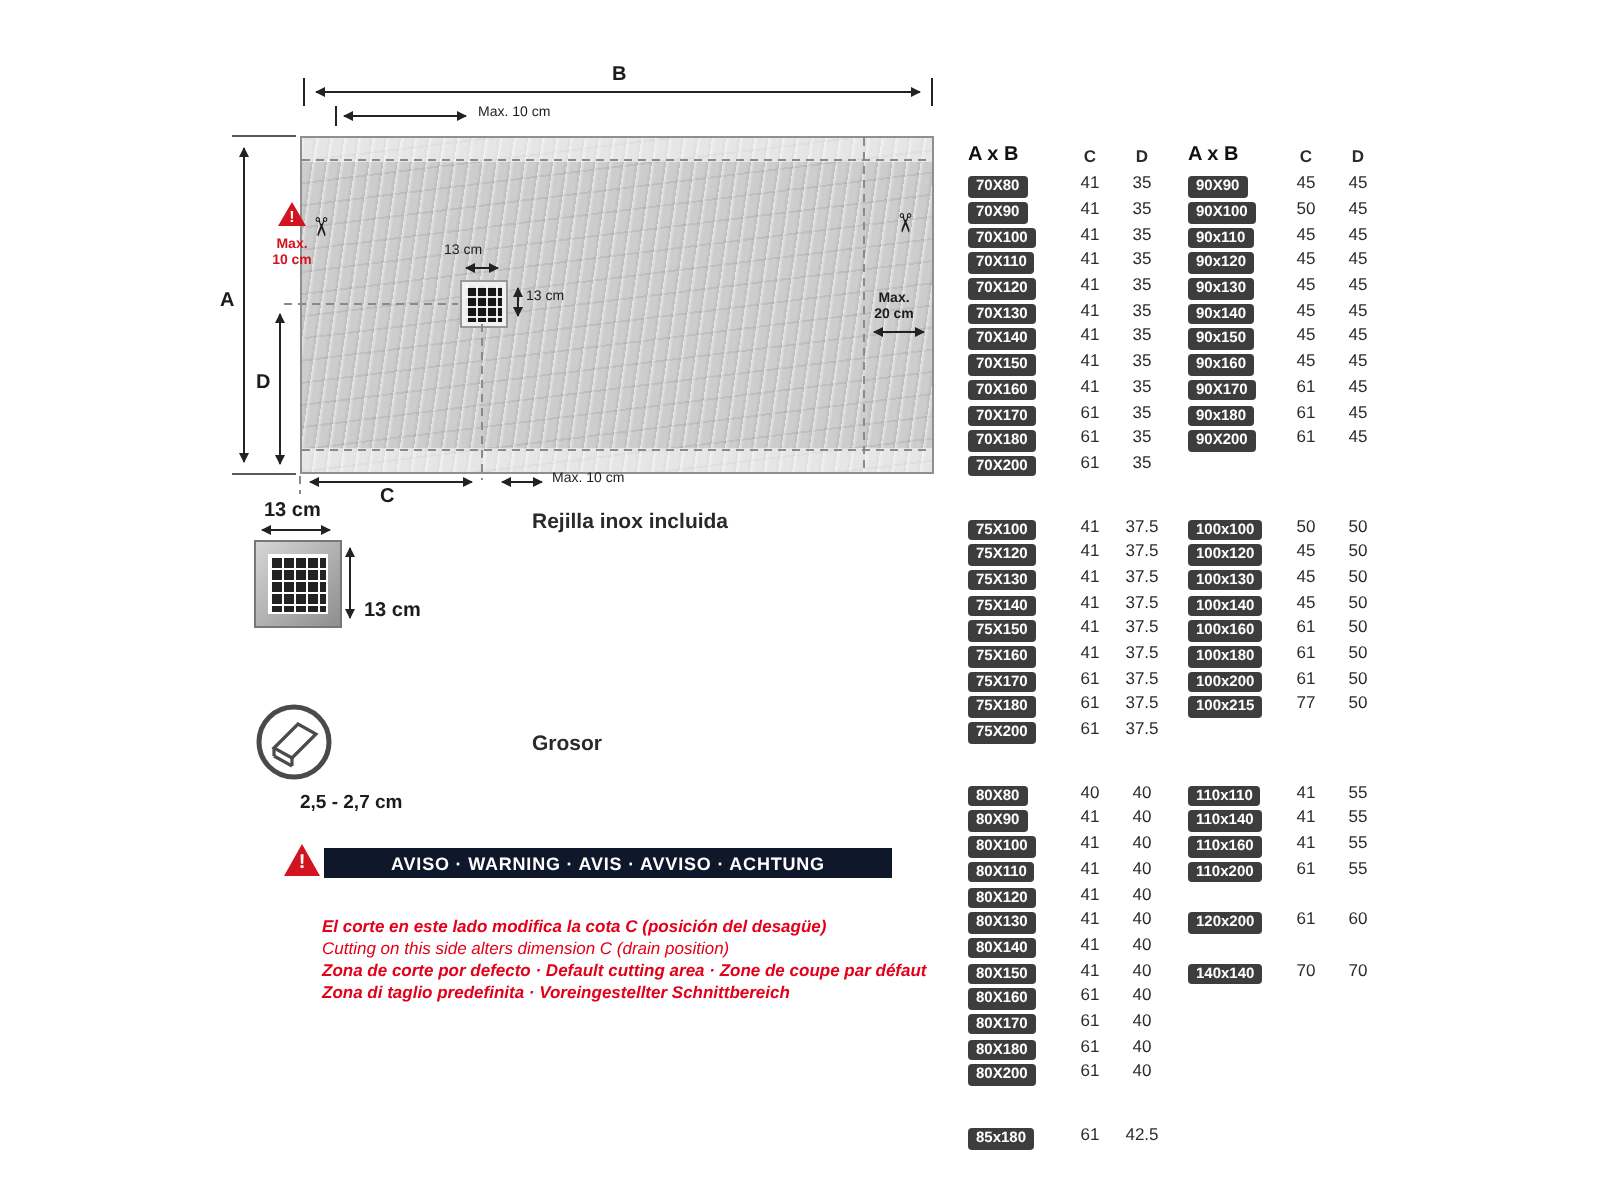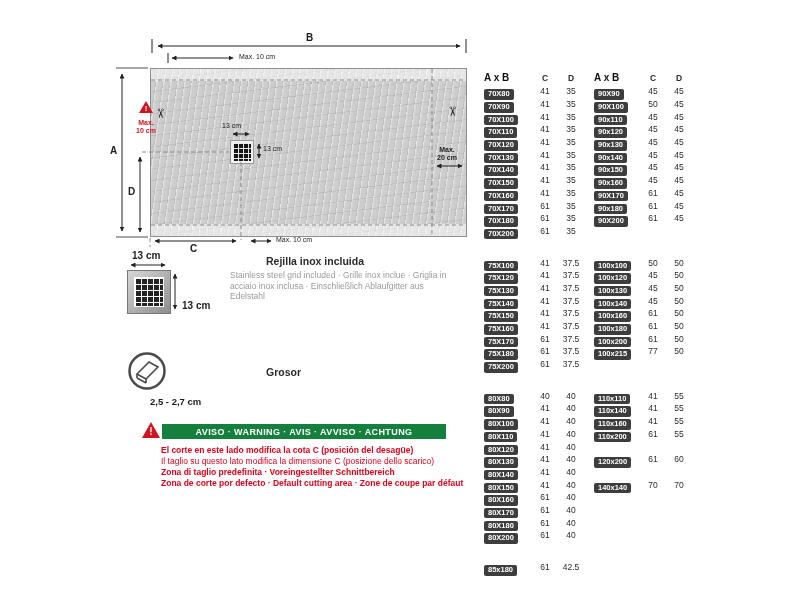--- a/index.html
+++ b/index.html
@@ -29,23 +29,23 @@
   .tri.big .bang{left:-9px;top:4px;width:18px;font-size:10px;line-height:11px;}
   
   .gridicon{position:absolute;left:127px;top:270px;width:42px;height:42px;background:linear-gradient(135deg,#d6d6d6,#8e8e8e);border:1px solid #777;}
   .gridicon .inner{position:absolute;left:6px;top:6px;right:6px;bottom:6px;background:#222;border:1px solid #fff;
     background-image:linear-gradient(#fff 1px,transparent 1px),linear-gradient(90deg,#fff 1px,transparent 1px);background-size:6px 6px;}
   .blocktitle{font-size:10.5px;font-weight:bold;color:#2a2a2a;padding-left:36px;}
   .blocksub{font-size:8.5px;line-height:10.5px;color:#9a9a9a;width:218px;}
   .cm13{font-size:10px;font-weight:bold;color:#1c1c1c;}
   .range{font-size:9.5px;font-weight:bold;color:#1c1c1c;}
   
-  .banner{position:absolute;left:162px;top:424px;width:284px;height:15px;background:#15803d;color:#fff;
+  .banner{position:absolute;left:162px;top:424px;width:284px;height:15px;background:#0f172a;color:#fff;
     font-size:9px;font-weight:bold;letter-spacing:.4px;display:flex;align-items:center;justify-content:center;}
-  .wlines{position:absolute;left:161px;top:445px;width:340px;}
+  .wlines{position:absolute;left:161px;top:458px;width:340px;font-style:italic;}
   .wlines p{margin:0;font-size:8.5px;line-height:11px;color:#e2001a;}
   .wlines p.b{font-weight:bold;}
   
   .table{position:absolute;left:484px;top:38px;width:216px;}
   .trow{display:flex;align-items:center;height:12.7px;}
   .trow.gaprow{height:19px;}
   .thead{height:15px;font-weight:bold;font-size:10px;color:#111;margin-top:32px;}
   .csize{width:48px;}
   .csize.r{width:46px;}
   .cval{width:26px;text-align:center;font-size:8.5px;color:#2b2b2b;}
@@ -121,41 +121,40 @@
   </div>
   <span class="lbl scissors" style="left:155px;top:106px;">✂</span>
   <span class="lbl scissors" style="left:447px;top:104px;">✂</span>
 
   <span class="lbl cm13" style="left:132px;top:250px;">13 cm</span>
   <div class="gridicon">
       <div class="inner"></div>
     </div>
   <span class="lbl cm13" style="left:182px;top:300px;">13 cm</span>
   <span class="lbl blocktitle" style="left:230px;top:255px;">Rejilla inox incluida</span>
-  <div class="lbl blocksub" style="left:230px;top:270px;">Stainless steel grid included · Grille inox inclue · Griglia in acciaio inox inclusa · Einschließlich Ablaufgitter aus Edelstahl</div>
 
   <svg class="abs" style="left:126px;top:350px;" width="42" height="42">
     <circle cx="21" cy="21" r="17.5" fill="none" stroke="#4a4a4a" stroke-width="2.5"></circle>
     <polygon points="11,24 23,12 32,17 20,29" fill="none" stroke="#4a4a4a" stroke-width="1.6"></polygon>
     <line x1="11" y1="24" x2="11" y2="28" stroke="#4a4a4a" stroke-width="1.6"></line>
     <line x1="20" y1="29" x2="20" y2="33" stroke="#4a4a4a" stroke-width="1.6"></line>
     <line x1="11" y1="28" x2="20" y2="33" stroke="#4a4a4a" stroke-width="1.6"></line>
   </svg>
   <span class="lbl range" style="left:119px;top:396px;margin-left:31px;">2,5 - 2,7 cm</span>
   <span class="lbl blocktitle" style="left:230px;top:366px;">Grosor</span>
 
   <div class="tri big" style="left:142px;top:422px;">
     <span class="bang">!</span>
   </div>
   <div class="banner">AVISO · WARNING · AVIS · AVVISO · ACHTUNG</div>
   <div class="wlines">
       <p class="b">El corte en este lado modifica la cota C (posición del desagüe)</p>
-      <p>Il taglio su questo lato modifica la dimensione C (posizione dello scarico)</p>
+      <p>Cutting on this side alters dimension C (drain position)</p>
+      <p class="b">Zona de corte por defecto · Default cutting area · Zone de coupe par défaut</p>
       <p class="b">Zona di taglio predefinita · Voreingestellter Schnittbereich</p>
-      <p class="b">Zona de corte por defecto · Default cutting area · Zone de coupe par défaut</p>
     </div>
 
   <div class="table">
     <div class="trow thead">
       <div class="csize">A x B</div>
       <div class="cval">C</div>
       <div class="cval">D</div>
       <div class="tgap"></div>
       <div class="csize r">A x B</div>
       <div class="cval">C</div>

